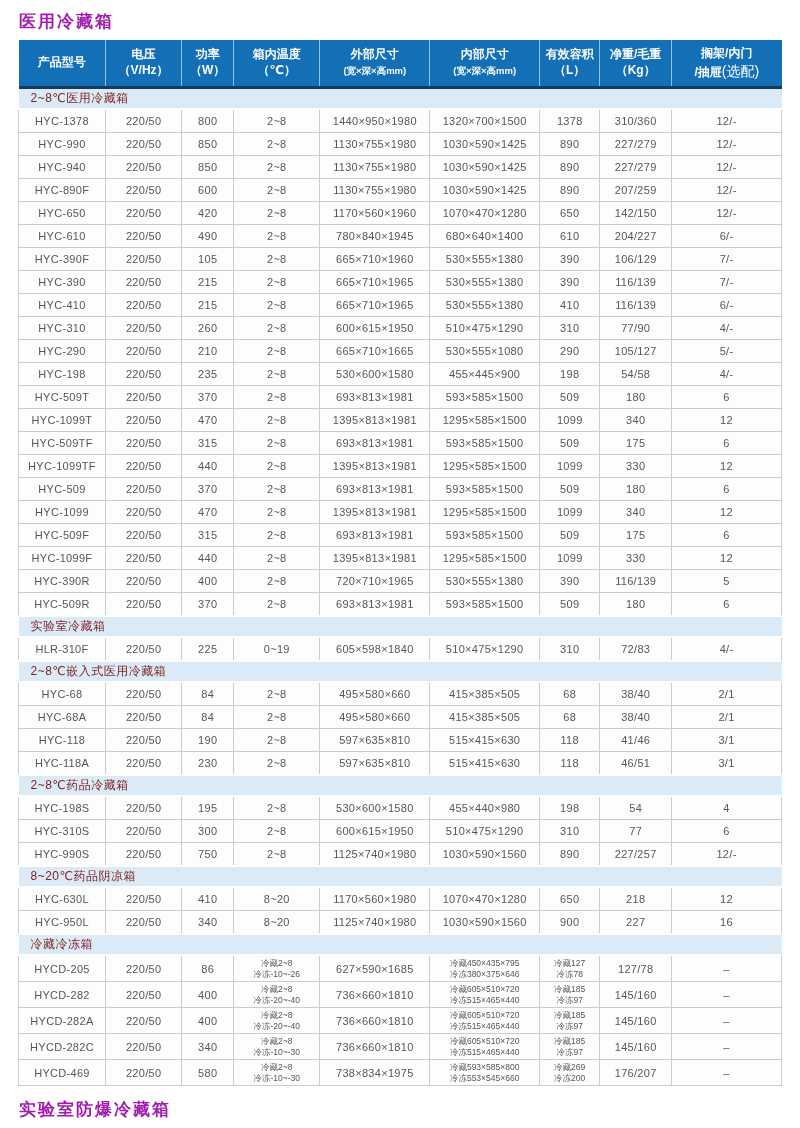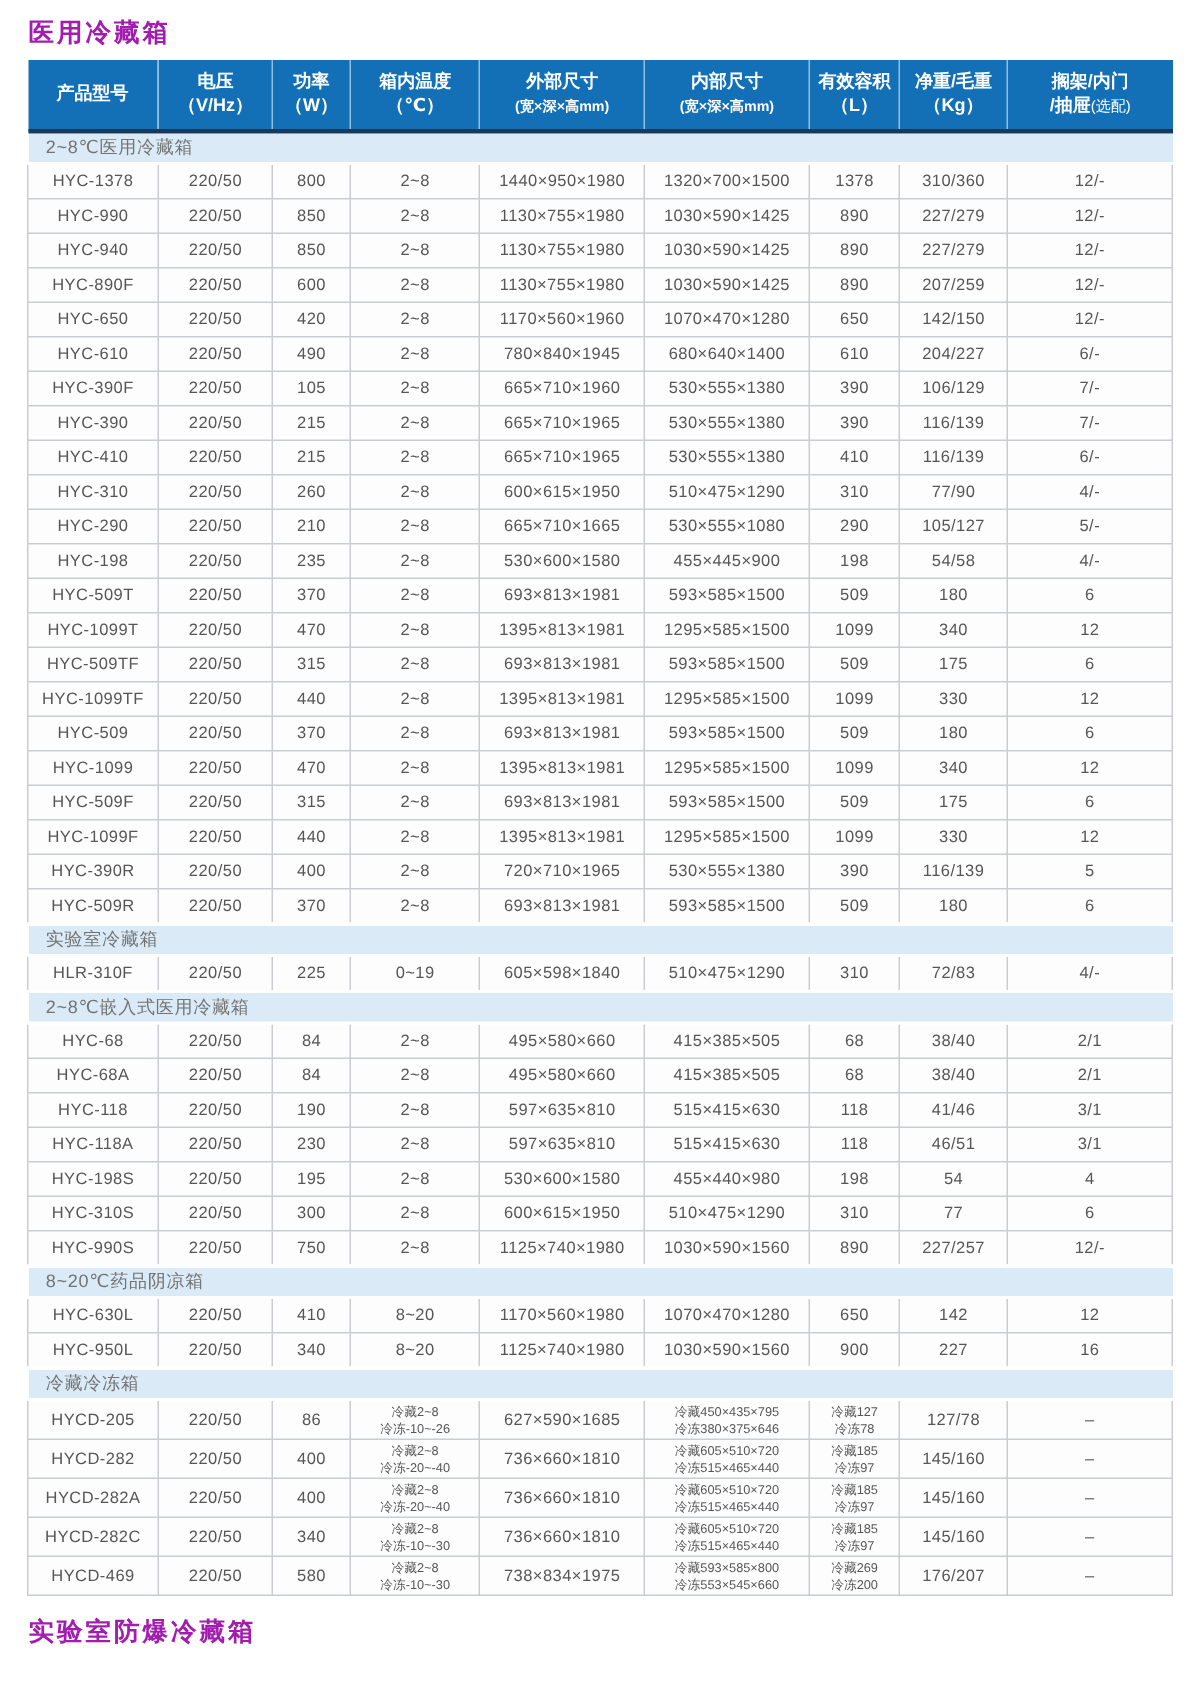--- a/index.html
+++ b/index.html
@@ -30,40 +30,40 @@
     font-size: 12px;
     font-weight: bold;
     line-height: 1.3;
     padding: 3px 1px;
     vertical-align: middle;
     border-left: 1px solid rgba(255,255,255,0.55);
     border-bottom: 3px solid var(--header-edge, #15395f);
   }
   thead th:first-child { border-left: none; }
   th .sm { font-size: 9.5px; font-weight: bold; letter-spacing: 0; }
-  th .xs { font-size: 10px; font-weight: normal; }
+  th .xs { font-size: 14px; font-weight: normal; }
   #table1 thead th { height: 40px; }
   tbody td {
     border: 1px solid #c9cdd1;
     background: #fdfdfd;
     text-align: center;
     font-size: 11px;
     color: #565656;
     height: 20px;
     padding: 1px 2px;
     letter-spacing: 0.3px;
     overflow: hidden;
   }
   tr.section-row td {
     background: var(--section-bg, #daeaf6);
     text-align: left;
     padding-left: 12px;
     font-size: 12px;
     letter-spacing: 0.5px;
-    color: #737373;
+    color: #7f1d1d;
     height: 17px;
     border-left: none;
     border-right: none;
     border-top: 2px solid #ffffff;
     border-bottom: 2px solid #ffffff;
   }
   td.ml {
     font-size: 8.5px;
     line-height: 1.25;
     letter-spacing: 0;
@@ -403,20 +403,23 @@
           <td>HYC-118A</td>
           <td>220/50</td>
           <td>230</td>
           <td>2~8</td>
           <td>597×635×810</td>
           <td>515×415×630</td>
           <td>118</td>
           <td>46/51</td>
           <td>3/1</td>
         </tr>
+        <tr class="section-row">
+          <td colspan="9">2~8℃药品冷藏箱</td>
+        </tr>
         <tr>
           <td>HYC-198S</td>
           <td>220/50</td>
           <td>195</td>
           <td>2~8</td>
           <td>530×600×1580</td>
           <td>455×440×980</td>
           <td>198</td>
           <td>54</td>
           <td>4</td>
@@ -447,21 +450,21 @@
           <td colspan="9">8~20℃药品阴凉箱</td>
         </tr>
         <tr>
           <td>HYC-630L</td>
           <td>220/50</td>
           <td>410</td>
           <td>8~20</td>
           <td>1170×560×1980</td>
           <td>1070×470×1280</td>
           <td>650</td>
-          <td>142</td>
+          <td>218</td>
           <td>12</td>
         </tr>
         <tr>
           <td>HYC-950L</td>
           <td>220/50</td>
           <td>340</td>
           <td>8~20</td>
           <td>1125×740×1980</td>
           <td>1030×590×1560</td>
           <td>900</td>

